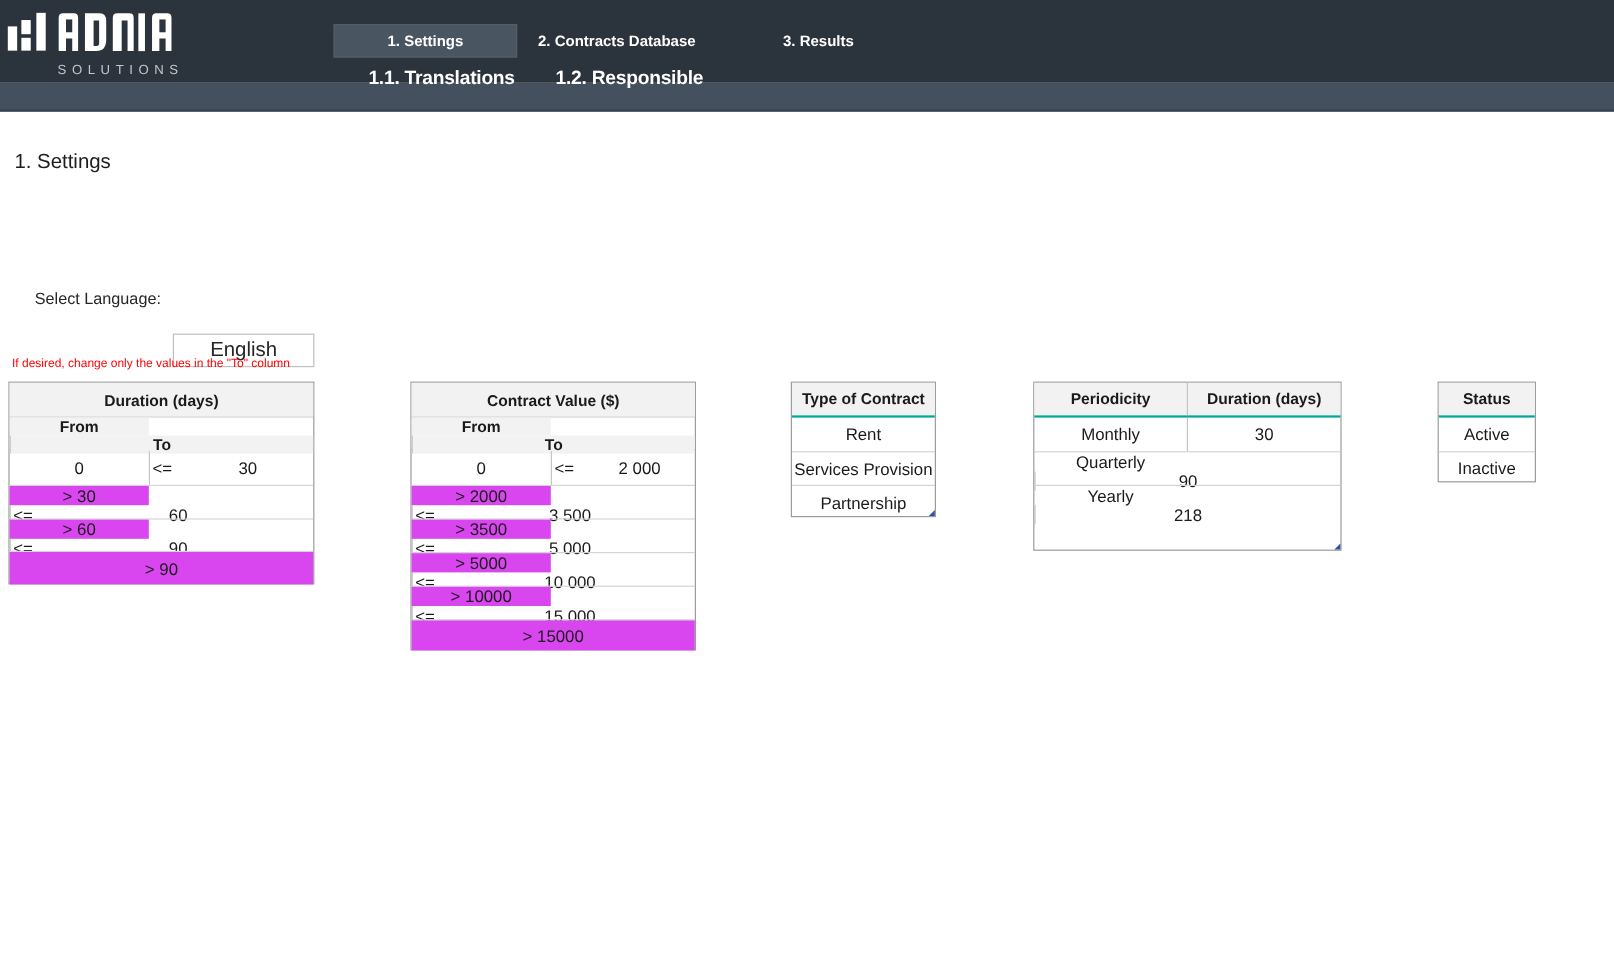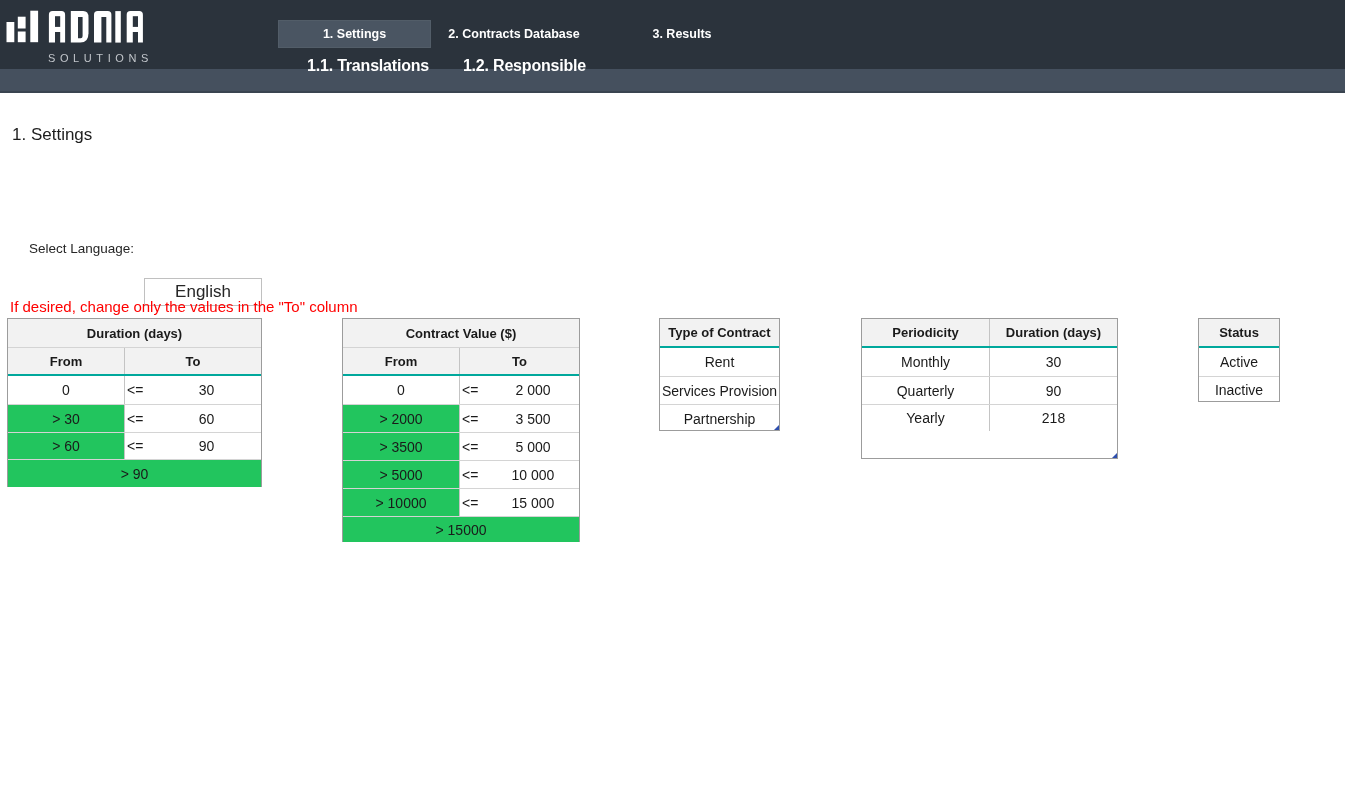--- a/index.html
+++ b/index.html
@@ -11,30 +11,30 @@
   #tab1 { left:278px; top:20px; width:153px; height:28px; line-height:26px; background:#4a5562; border:1px solid #525d68; }
   #tab2 { left:434px; top:20px; width:160px; line-height:28px; }
   #tab3 { left:602px; top:20px; width:160px; line-height:28px; }
   .subtab { position:absolute; top:54px; color:#fff; font-size:16px; font-weight:700; letter-spacing:-0.2px; text-align:right; line-height:24px; }
   #sub1 { left:278px; width:151px; }
   #sub2 { left:436px; width:150px; }
   
   #heading { position:absolute; left:12px; top:125px; font-size:17px; color:#1d1d1d; }
   #lang-label { position:absolute; left:29px; top:241px; font-size:13.5px; color:#262626; }
   #lang-box { position:absolute; left:144px; top:234px; width:118px; height:28px; border:1px solid #c0c0c0; background:#fff; text-align:center; line-height:26px; font-size:17px; color:#262626;margin-top:44px; }
-  #rednote { position:absolute; left:10px; top:298px; font-size:15px; font-weight:400; color:#ff0000; }
+  #rednote { position:absolute; left:10px; top:298px; font-size:10px; font-weight:400; color:#ff0000; }
   
   .tbl { position:absolute; border:1px solid #9c9c9c; background:#fff; font-size:14px; color:#1a1a1a; }
   .row { position:relative; width:100%; display:flex; }
   .cell { display:flex; align-items:center; justify-content:center; height:100%; }
   .hdr { background:#f2f2f2; font-weight:700; font-size:13px; }
   .teal { height:2px; background:#00a89c; width:100%; }
-  .bt { border-top:1px solid #d4d4d4; }
+  .bt { border-top:1px solid #d4d4d4;flex-direction:column; }
   .bl { border-left:1px solid #c4c4c4; }
-  .gray { background:#22c55e; }
+  .gray { background:#d946ef; }
   .tocell { justify-content:flex-start; }
   .le { padding-left:2px; width:27px; flex:none; }
   .val { flex:1; text-align:center; }
   .tri { position:absolute; right:0; bottom:0; width:0; height:0; border-style:solid; border-width:0 0 5px 5px; border-color:transparent transparent #2e4fae transparent; }
 </style>
 </head>
 <body>
 <div id="topbar">
   <svg width="160" height="70" viewBox="0 0 160 70" style="position:absolute;left:0;top:0">
     <g fill="#ffffff">

